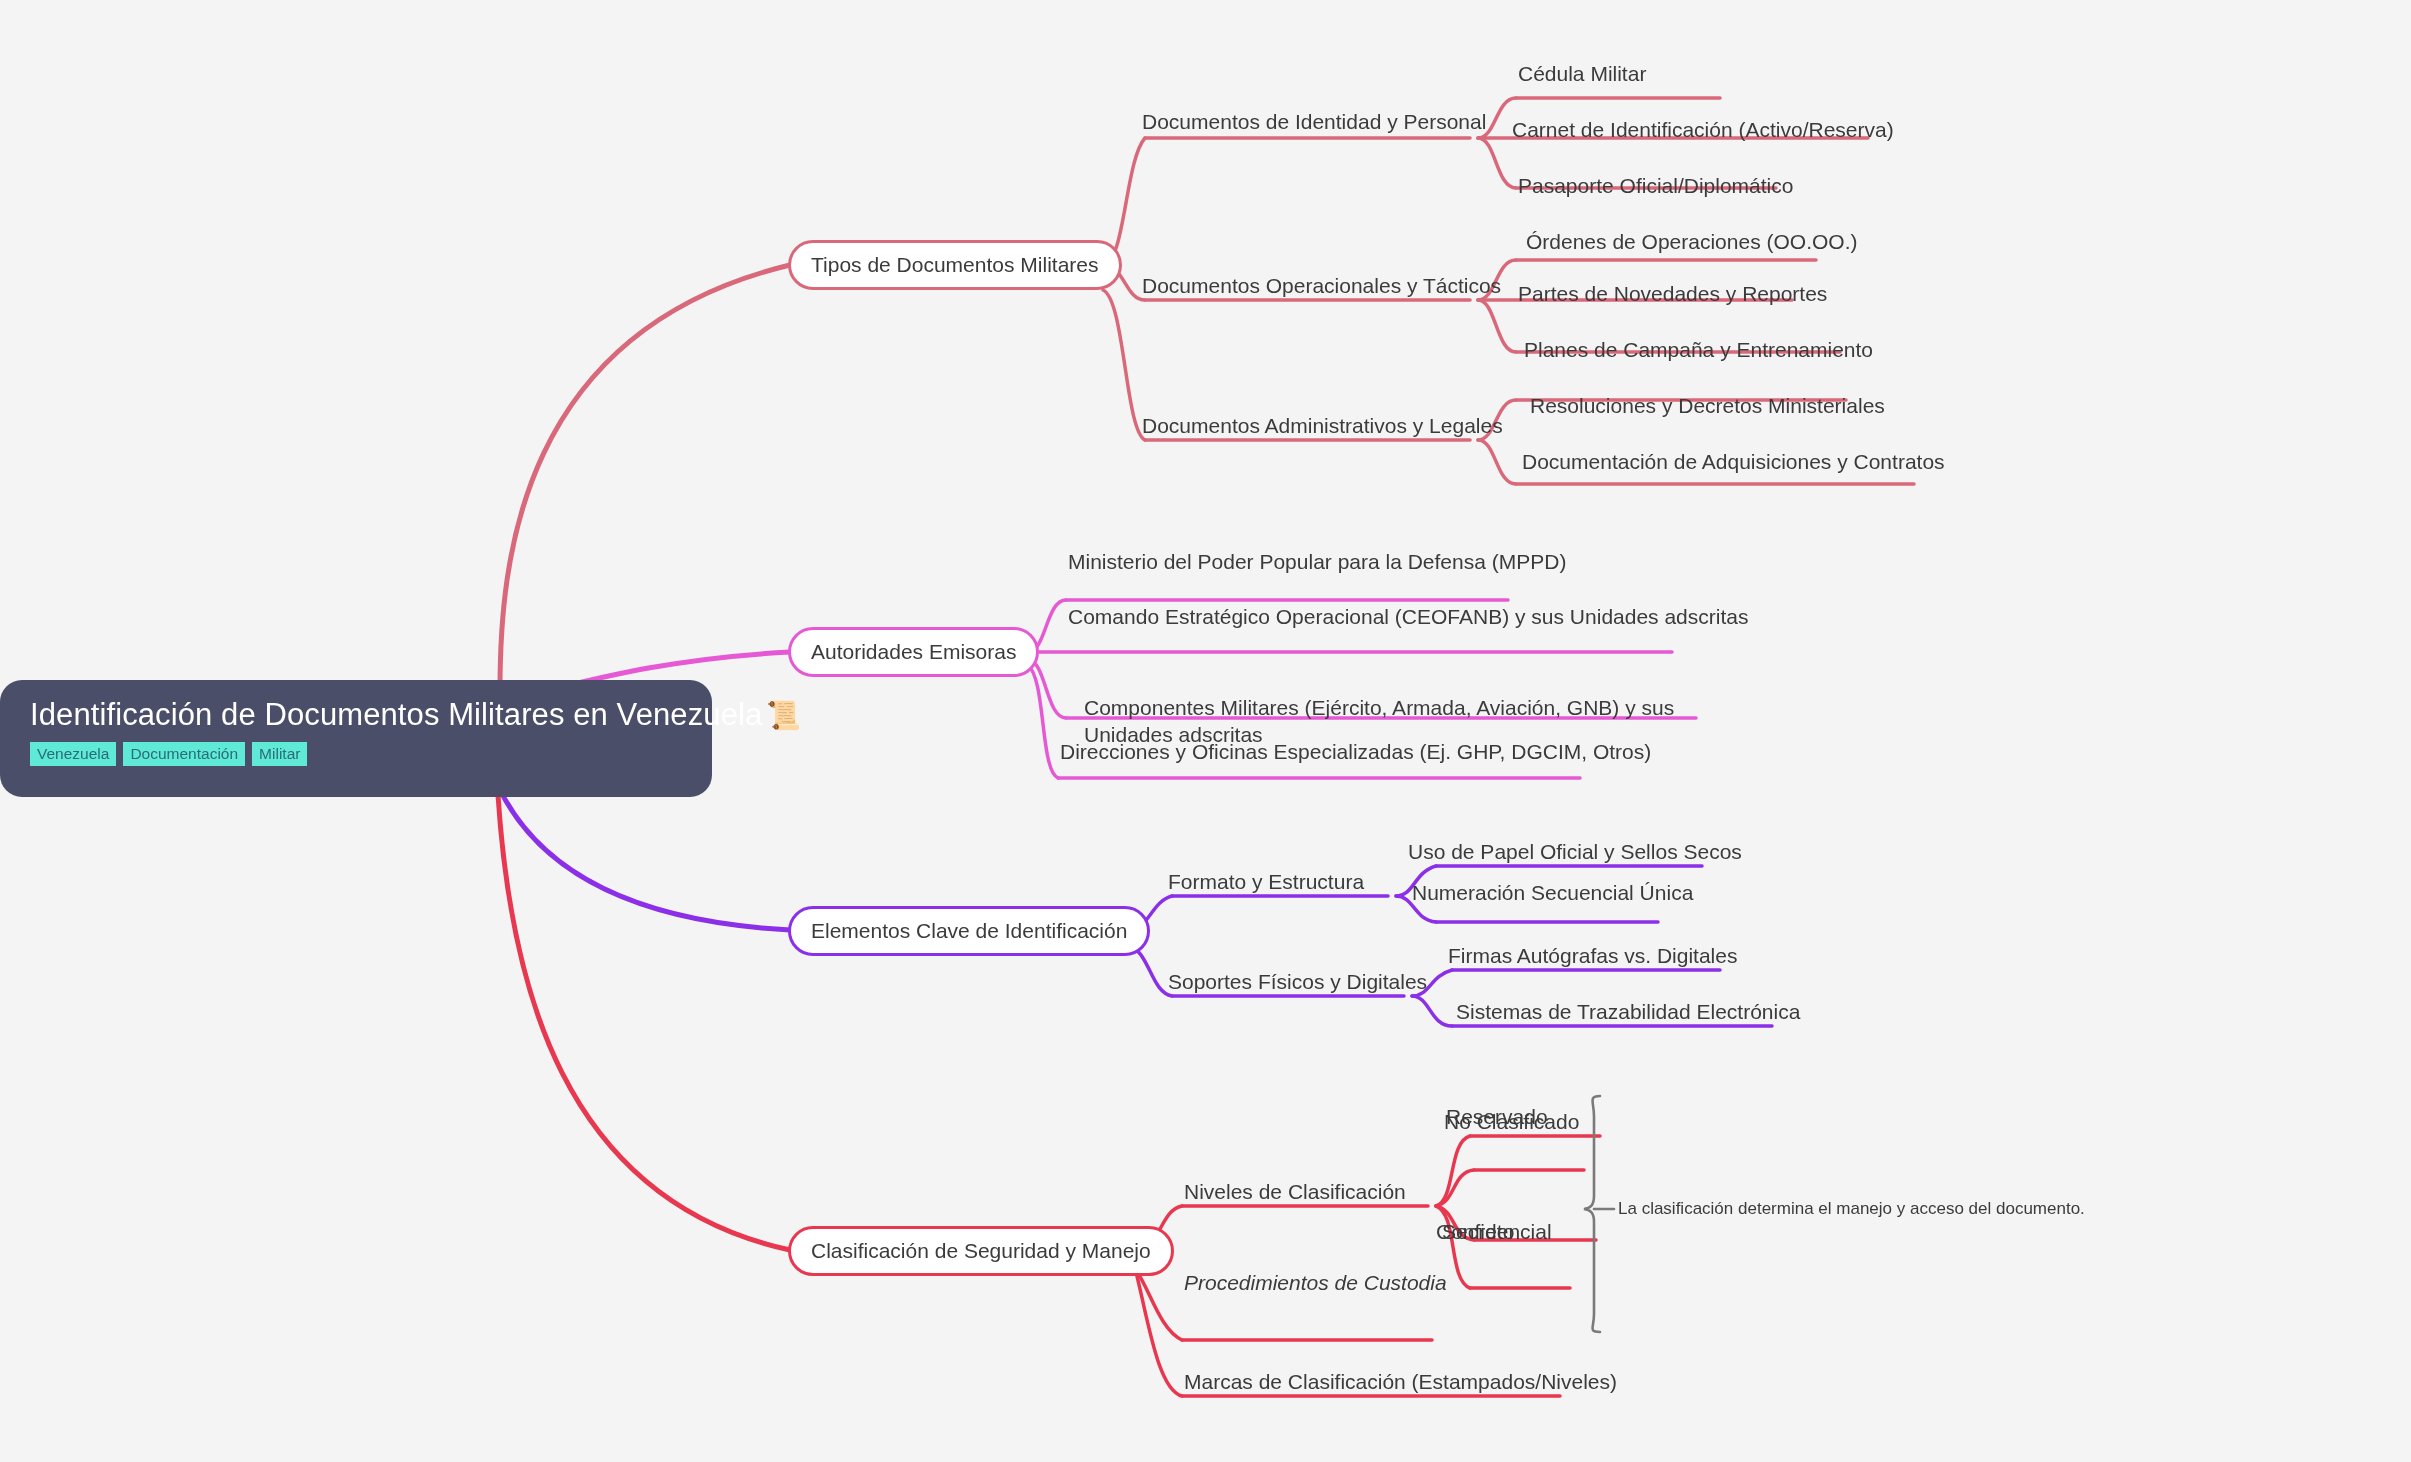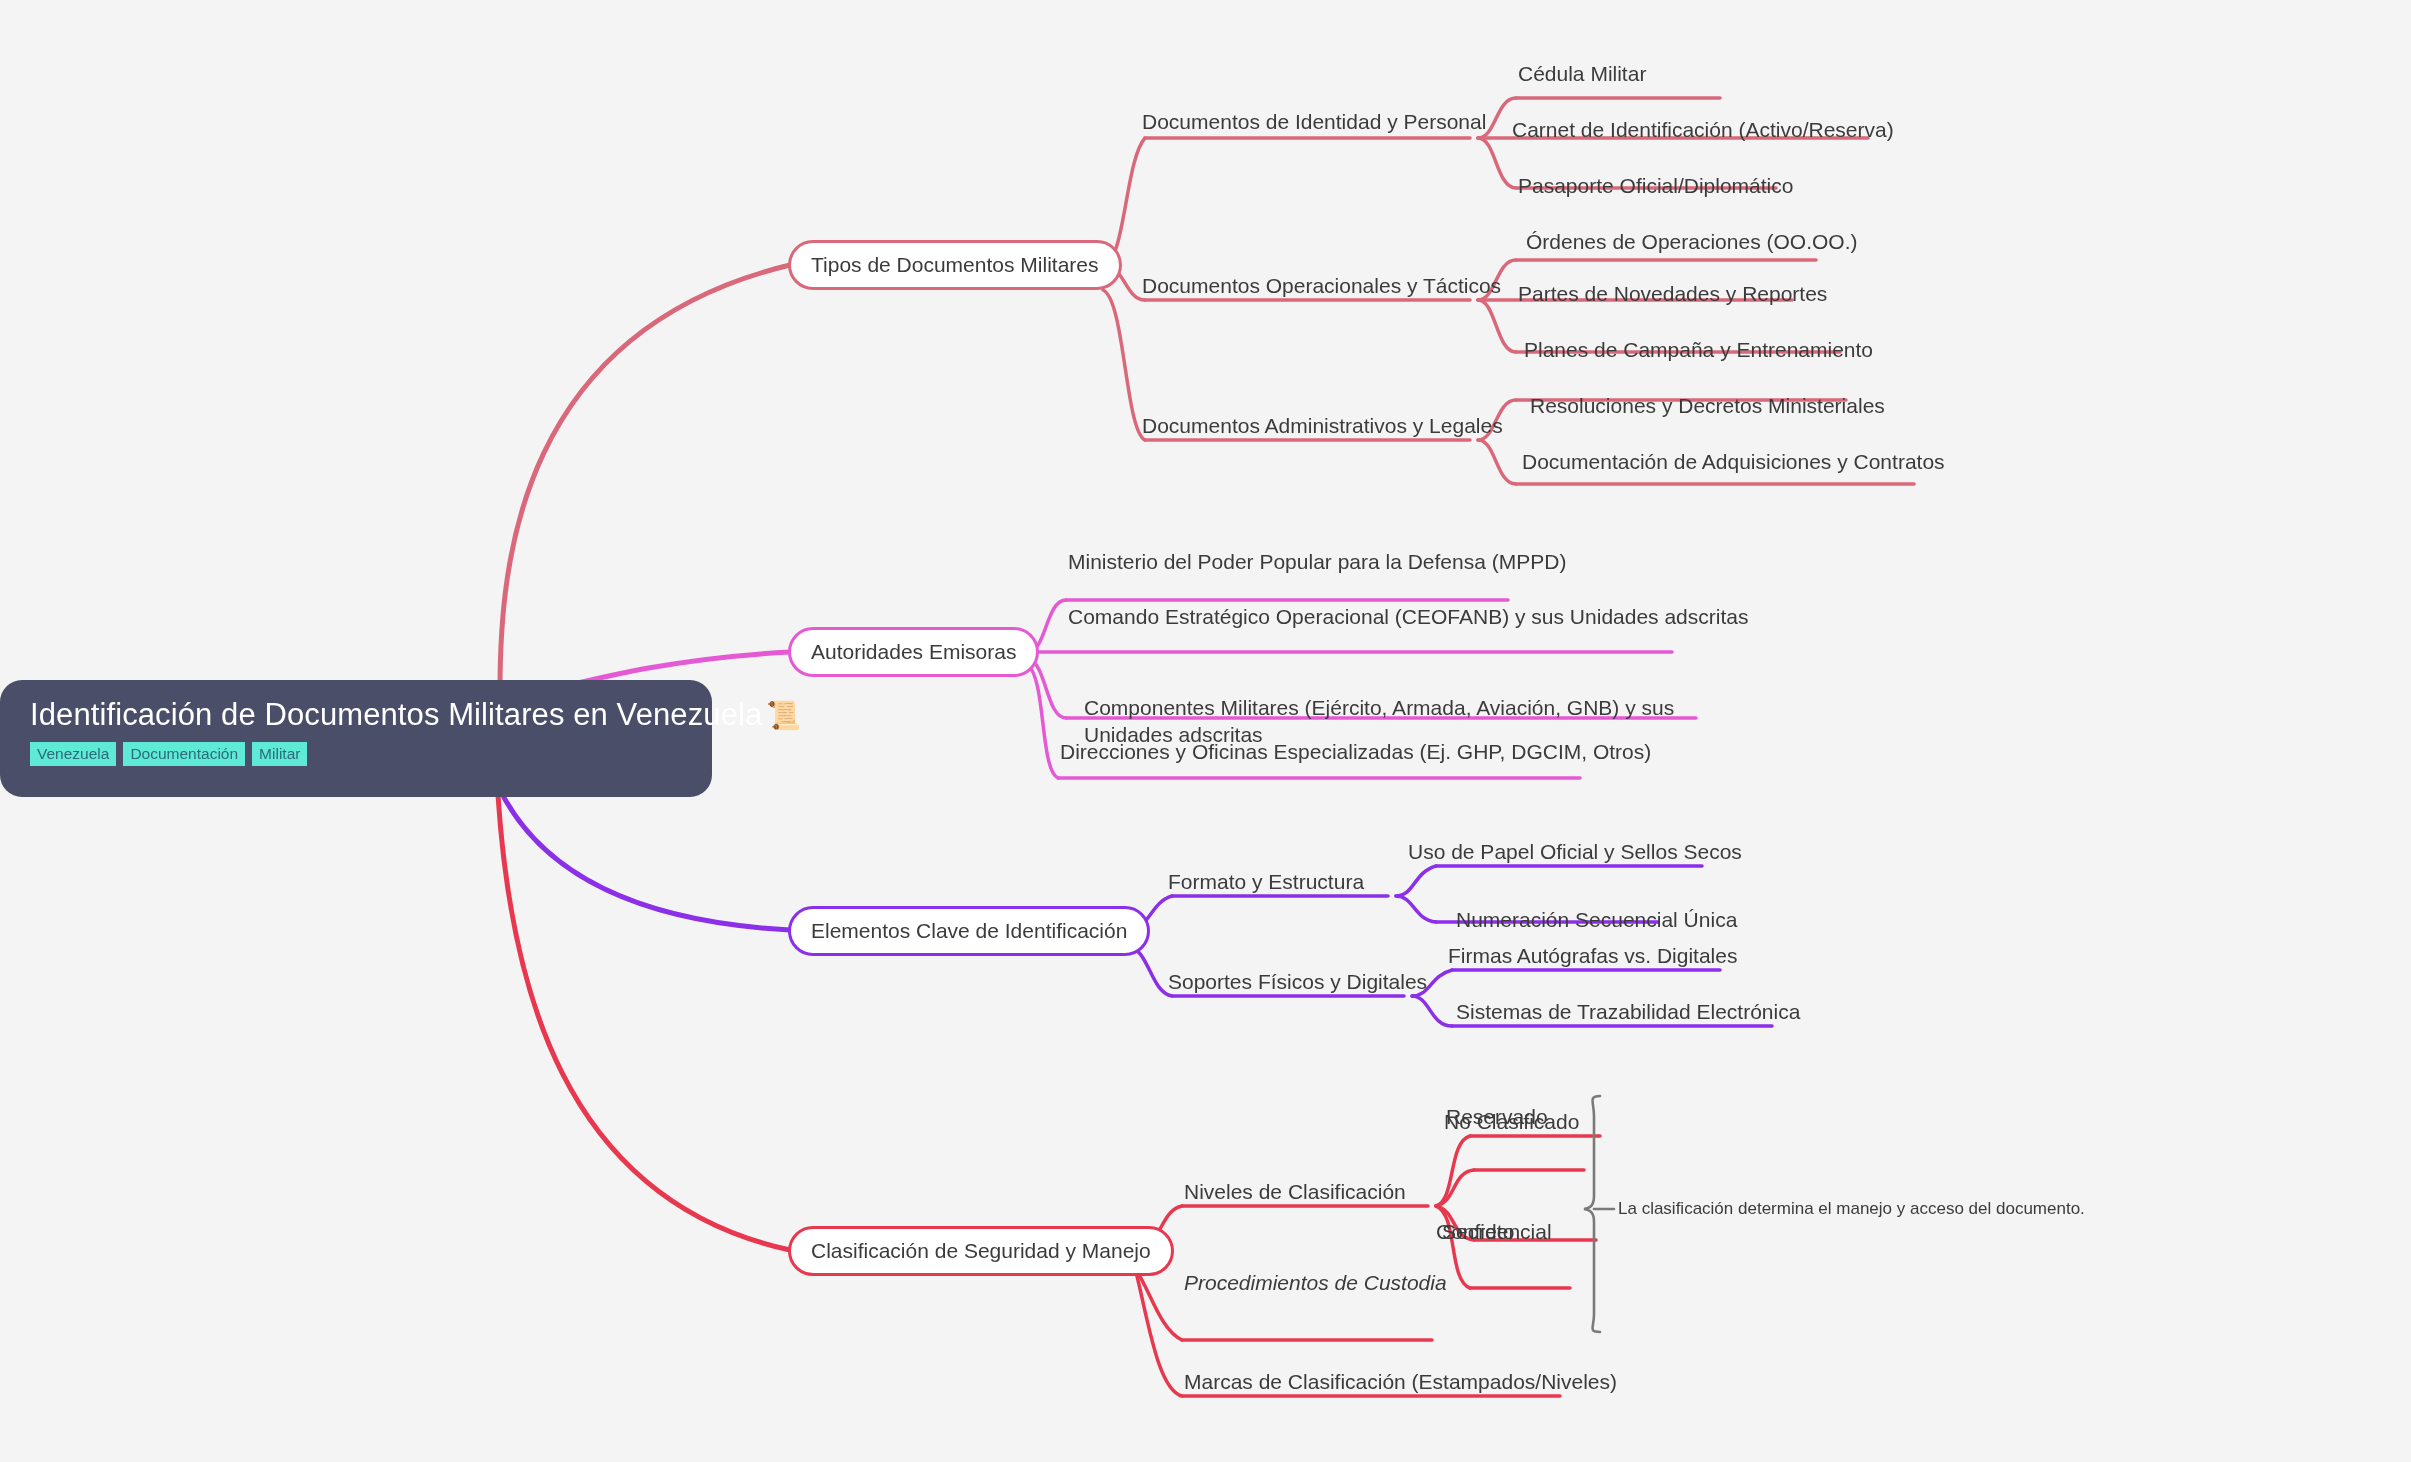--- a/index.html
+++ b/index.html
@@ -236,21 +236,21 @@
   <div class="lbl" style="left:1168px;top:868px;">
     <span>Formato y Estructura</span>
   </div>
   <div class="lbl" style="left:1168px;top:968px;">
     <span>Soportes Físicos y Digitales</span>
   </div>
 
   <div class="lbl" style="left:1408px;top:838px;">
     <span>Uso de Papel Oficial y Sellos Secos</span>
   </div>
-  <div class="lbl" style="left:1412px;top:906px;margin-left:44px;">
+  <div class="lbl" style="left:1412px;top:879px;">
     <span>Numeración Secuencial Única</span>
   </div>
   <div class="lbl" style="left:1448px;top:942px;">
     <span>Firmas Autógrafas vs. Digitales</span>
   </div>
   <div class="lbl" style="left:1456px;top:998px;">
     <span>Sistemas de Trazabilidad Electrónica</span>
   </div>
 
   <div class="pill" style="left:788px;top:1226px;border-color:#e8384f;">

